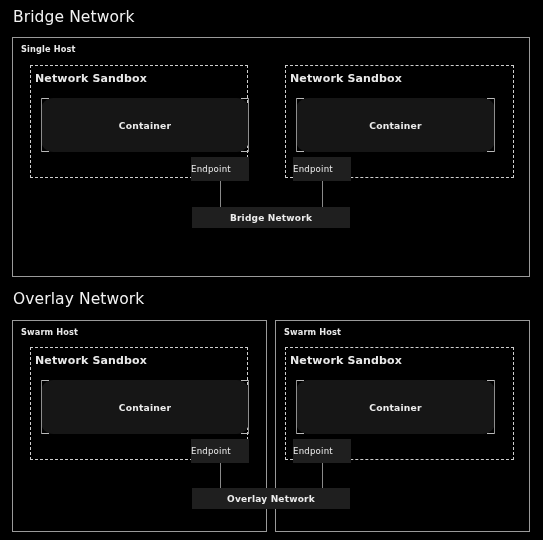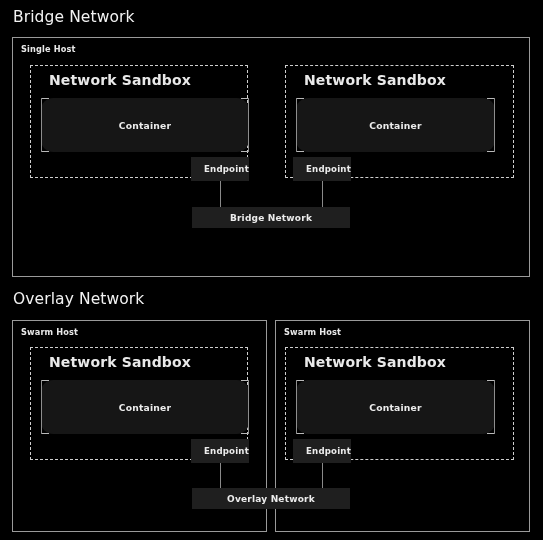--- a/index.html
+++ b/index.html
@@ -50,23 +50,23 @@
   
   .sandbox {
     position: absolute;
     box-sizing: border-box;
     background: #000000;
     border: 1px dashed #cfcfcf;
     border-style: dashed;
   }
   .sandbox-label {
     position: absolute;
-    left: 18px;
+    left: 4px;
     top: 6px;
-    font-size: 14px;
+    font-size: 11px;
     font-weight: 700;
     letter-spacing: 0.15px;
     color: #e9e9e9;
     white-space: nowrap;
   }
 
   
   .container-box {
     position: absolute;
     box-sizing: border-box;
@@ -98,23 +98,23 @@
     color: #ececec;
   }
 
   
   .endpoint {
     position: absolute;
     box-sizing: border-box;
     background: #1f1f1f;
     display: flex;
     align-items: center;
-    justify-content: flex-end;
+    justify-content: flex-start;
     font-size: 8.6px;
-    font-weight: 700;
+    font-weight: 400;
     letter-spacing: 0.2px;
     color: #ececec;
     z-index: 6;
   }
 
   
   .netbar {
     position: absolute;
     box-sizing: border-box;
     background: #1f1f1f;

